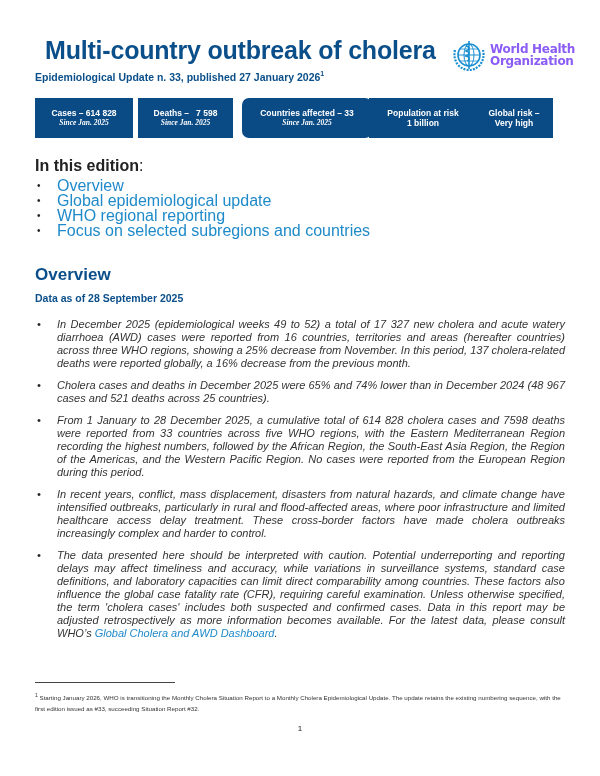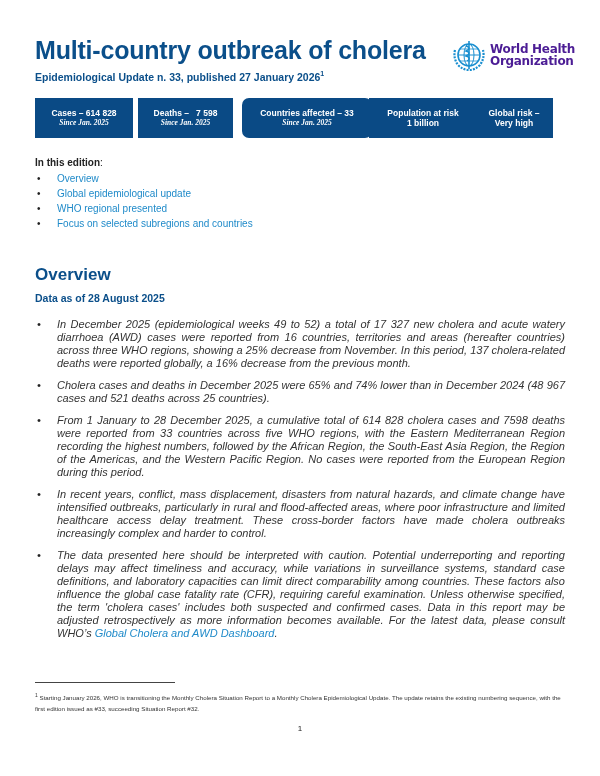--- a/index.html
+++ b/index.html
@@ -1,32 +1,32 @@
 <!DOCTYPE html>
 <html><head>
   <meta charset="utf-8">
   <style>
     html, body { margin: 0; padding: 0; background: #ffffff; }
     body { width: 600px; height: 776px; position: relative; overflow: hidden;
            font-family: "Liberation Sans", sans-serif; color: #222; }
     .page { position: absolute; inset: 0; }
-    .title { position: absolute; left: 35px; top: 36px; margin: 0;
+    .title { position: absolute; left: 45px; top: 36px; margin: 0;
              font-size: 25px; font-weight: bold; color: #0b4f8a; letter-spacing: -0.2px; }
     .subtitle { position: absolute; left: 35px; top: 70px; margin: 0;
                 font-size: 10.5px; font-weight: bold; color: #0b4f8a; }
     .subtitle sup { font-size: 7px; }
     .logo { position: absolute; left: 452px; top: 38px; display: flex; align-items: center; gap: 4px; }
     .logo svg { display: block; }
-    .logo-text { color: #4c1d95; font-weight: bold; font-size: 12px; line-height: 12px; font-family: "DejaVu Sans", sans-serif; letter-spacing: -0.3px; }
+    .logo-text { color: #8b5cf6; font-weight: bold; font-size: 12px; line-height: 12px; font-family: "DejaVu Sans", sans-serif; letter-spacing: -0.3px; }
     .stats { position: absolute; top: 98px; left: 0; width: 600px; height: 40px; }
     .stat { position: absolute; top: 0; height: 40px; background: #0a4a85; color: #fff;
             display: flex; flex-direction: column; align-items: center; justify-content: center;
             text-align: center; font-size: 8.5px; font-weight: bold; line-height: 10px; }
     .stat .sub { font-style: italic; font-size: 7.5px; font-family: Liberation Serif, serif; }
-    .toc { position: absolute; left: 35px; top: 157px; font-size: 10px; }
+    .toc { position: absolute; left: 35px; top: 157px; font-size: 16px; }
     .toc-head { font-weight: bold; margin-bottom: 3px; }
     .toc-head span.colon { font-weight: normal; }
     .toc ul { list-style: none; margin: 0; padding: 0; }
     .toc li { position: relative; padding-left: 22px; height: 15px; line-height: 15px; }
     .toc li::before { content: "\2022"; position: absolute; left: 2px; color: #222; font-size: 10px; }
     .link { color: #1f8ac9; text-decoration: none; }
     .h2 { position: absolute; left: 35px; top: 265px; margin: 0; font-size: 17px; font-weight: bold; color: #0b4f8a; }
     .h3 { position: absolute; left: 35px; top: 292px; margin: 0; font-size: 10.5px; font-weight: bold; color: #0b4f8a; }
     .bullets { position: absolute; left: 35px; top: 318px; width: 530px; margin: 0; padding: 0; list-style: none;
                font-size: 11px; line-height: 13px; color: #333; font-style: italic; }
@@ -83,27 +83,27 @@
       <span>Global risk –</span>
       <span>Very high</span>
     </div>
   </div>
 
   <div class="toc">
     <div class="toc-head"><span>In this edition</span><span class="colon">:</span></div>
     <ul>
       <li><a class="link">Overview</a></li>
       <li><a class="link">Global epidemiological update</a></li>
-      <li><a class="link">WHO regional presented</a></li>
+      <li><a class="link">WHO regional reporting</a></li>
       <li><a class="link">Focus on selected subregions and countries</a></li>
     </ul>
   </div>
 
   <h2 class="h2">Overview</h2>
-  <h3 class="h3">Data as of 28 August 2025</h3>
+  <h3 class="h3">Data as of 28 September 2025</h3>
 
   <ul class="bullets">
     <li>In December 2025 (epidemiological weeks 49 to 52) a total of 17 327 new cholera and acute watery diarrhoea (AWD) cases were reported from 16 countries, territories and areas (hereafter countries) across three WHO regions, showing a 25% decrease from November. In this period, 137 cholera-related deaths were reported globally, a 16% decrease from the previous month.</li>
     <li>Cholera cases and deaths in December 2025 were 65% and 74% lower than in December 2024 (48 967 cases and 521 deaths across 25 countries).</li>
     <li>From 1 January to 28 December 2025, a cumulative total of 614 828 cholera cases and 7598 deaths were reported from 33 countries across five WHO regions, with the Eastern Mediterranean Region recording the highest numbers, followed by the African Region, the South-East Asia Region, the Region of the Americas, and the Western Pacific Region. No cases were reported from the European Region during this period.</li>
     <li>In recent years, conflict, mass displacement, disasters from natural hazards, and climate change have intensified outbreaks, particularly in rural and flood-affected areas, where poor infrastructure and limited healthcare access delay treatment. These cross-border factors have made cholera outbreaks increasingly complex and harder to control.</li>
     <li><span>The data presented here should be interpreted with caution. Potential underreporting and reporting delays may affect timeliness and accuracy, while variations in surveillance systems, standard case definitions, and laboratory capacities can limit direct comparability among countries. These factors also influence the global case fatality rate (CFR), requiring careful examination. Unless otherwise specified, the term 'cholera cases' includes both suspected and confirmed cases. Data in this report may be adjusted retrospectively as more information becomes available. For the latest data, please consult WHO’s </span><a class="link">Global Cholera and AWD Dashboard</a><span>.</span></li>
   </ul>
 
   <div class="footnote-rule"></div>

